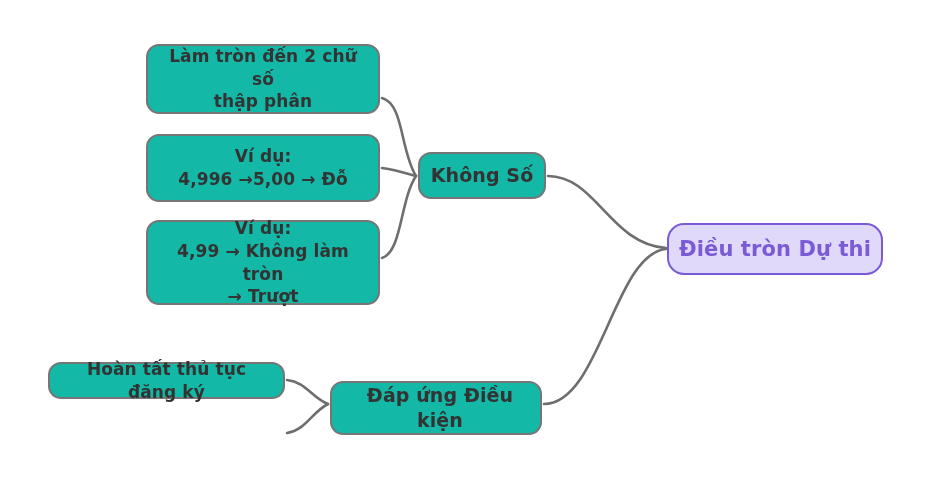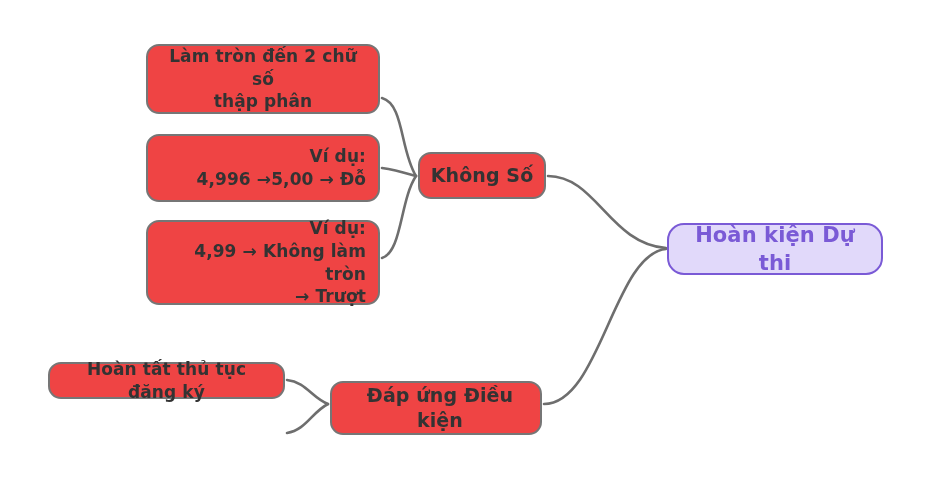--- a/index.html
+++ b/index.html
@@ -25,37 +25,37 @@
     top: 0;
     width: 943px;
     height: 492px;
   }
   .node {
     position: absolute;
     box-sizing: border-box;
     display: flex;
     align-items: center;
     border-radius: 13px;
-    background: #ef4444;
+    background: #14b8a6;
     border: 2.2px solid #767676;
     color: #333333;
     font-weight: bold;
     letter-spacing: 0.1px;
     z-index: 2;
   }
   .node .node-label {
     display: block;
     width: 100%;
     line-height: 1.34;
     white-space: pre-line;
   }
   .node.center-text { justify-content: center; }
   .node.center-text .node-label { text-align: center; }
   .node.left-text { justify-content: flex-start; }
-  .node.left-text .node-label { text-align: right; }
+  .node.left-text .node-label { text-align: center; }
   .node.root {
     background: #e1d9fa;
     border: 2.6px solid #7a5ad6;
     color: #7a5ad6;
     border-radius: 17px;
   }
 </style>
 </head>
 <body>
 
@@ -94,16 +94,16 @@
   <div class="node center-text" style="left: 48px; top: 362px; width: 237px; height: 37px; font-size: 17px; padding-left: 10px; padding-right: 10px;">
     <span class="node-label">Hoàn tất thủ tục đăng ký</span>
   </div>
 
 
   <div class="node center-text" style="left: 330px; top: 381px; width: 212px; height: 54px; font-size: 19px; padding-left: 18px; padding-right: 10px;">
     <span class="node-label">Đáp ứng Điều kiện</span>
   </div>
 
   <div class="node root center-text" style="left: 667px; top: 223px; width: 216px; height: 52px; font-size: 21px; padding-left: 10px; padding-right: 10px;">
-    <span class="node-label">Hoàn kiện Dự thi</span>
+    <span class="node-label">Điều tròn Dự thi</span>
   </div>
 
 </div>
 
 </body></html>

